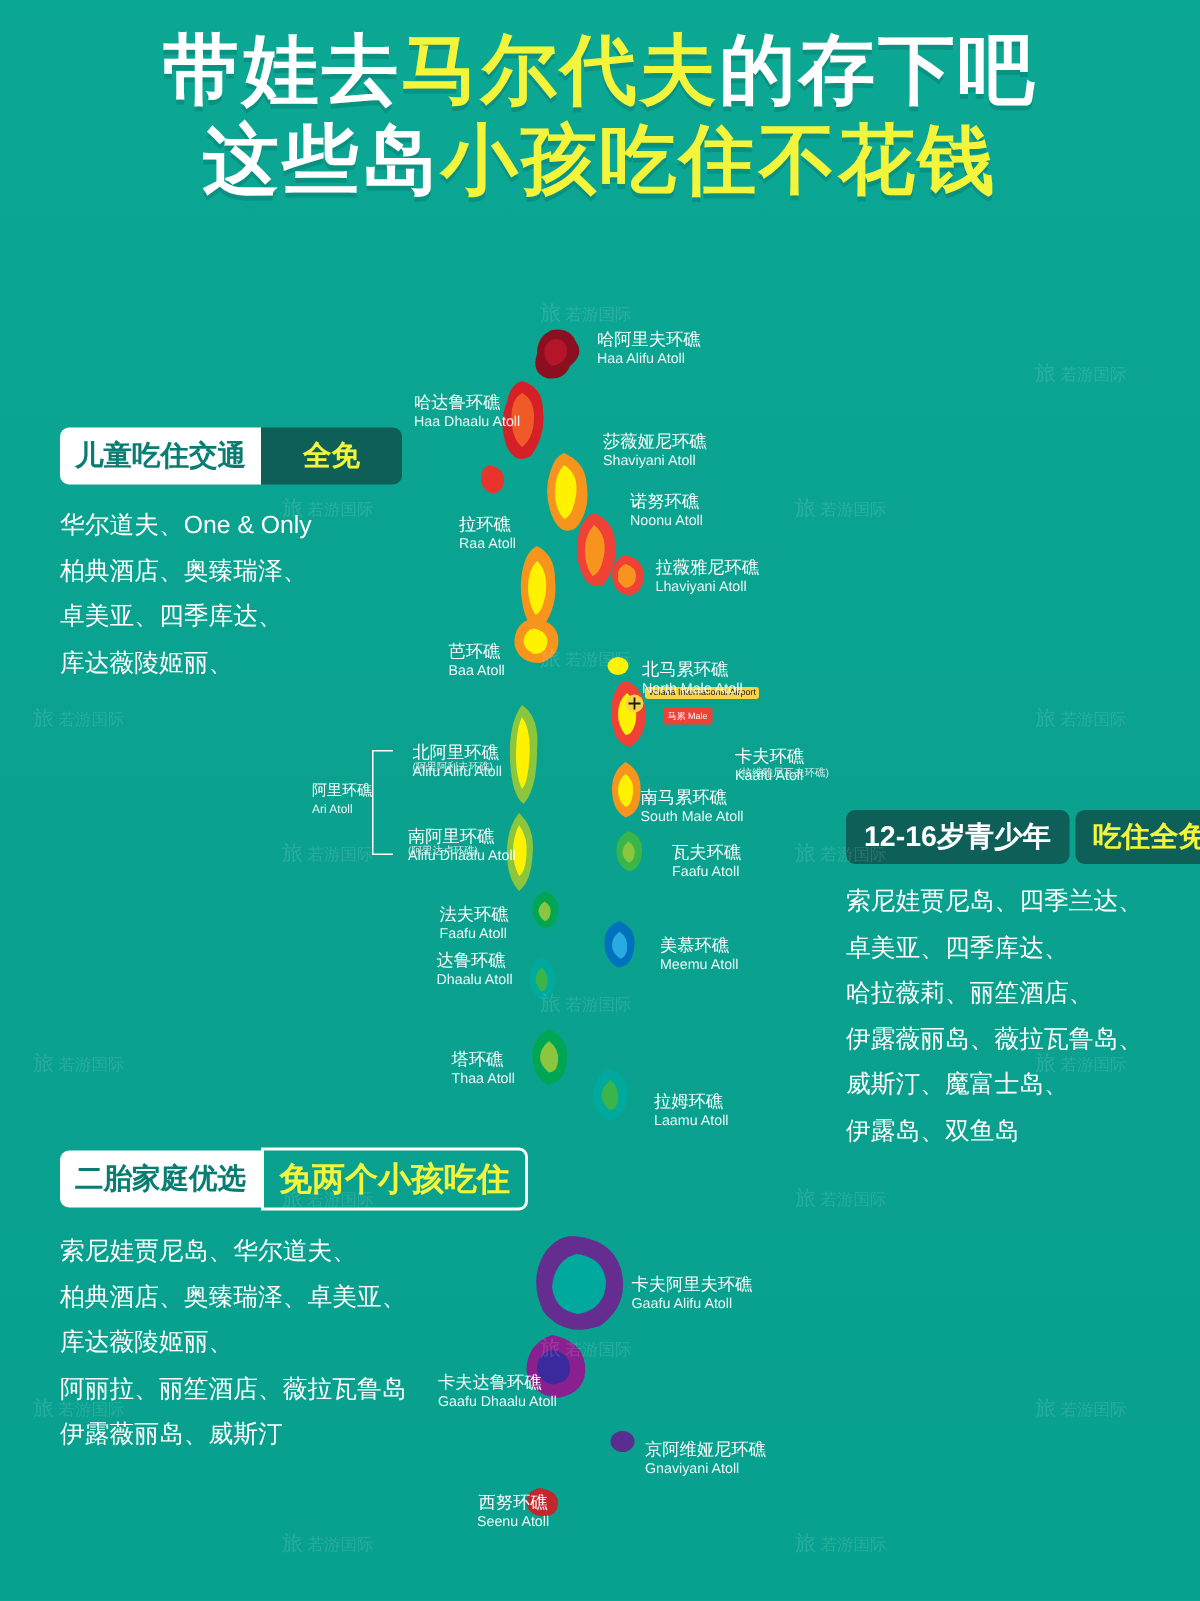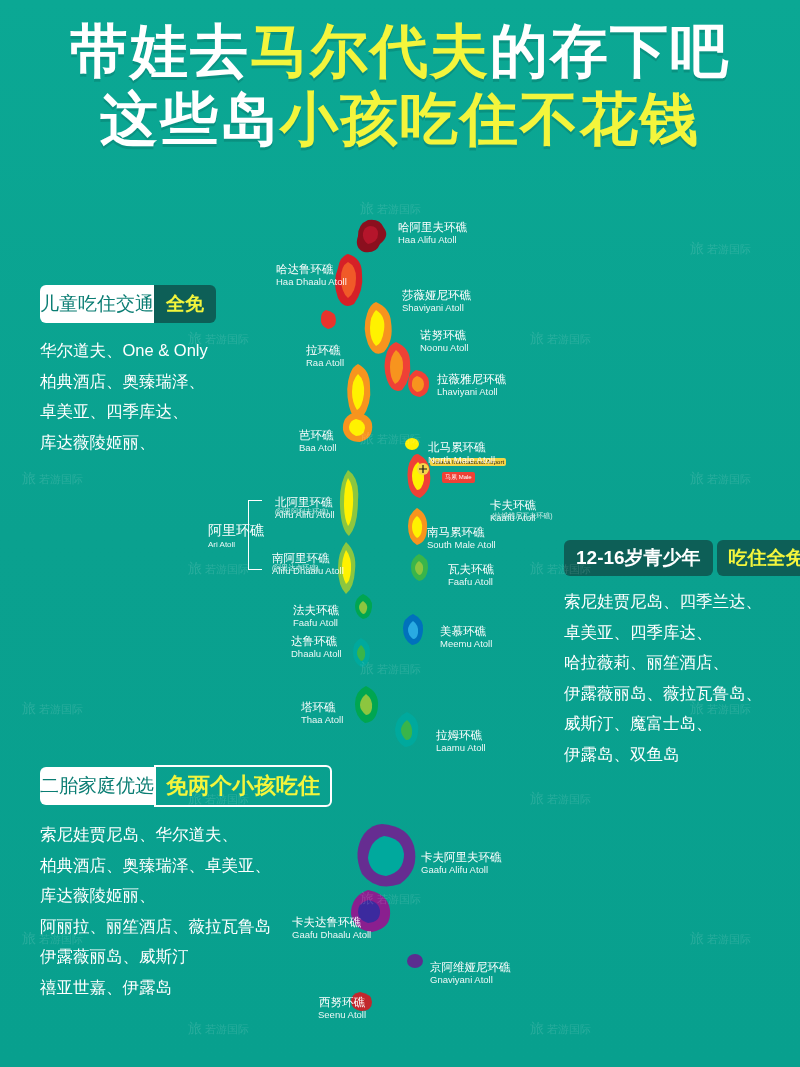--- a/index.html
+++ b/index.html
@@ -14,21 +14,21 @@
     position: absolute; inset: 0;
     background: linear-gradient(180deg, #0ba894 0%, #0aa18f 50%, #08a08e 100%);
   }
 
   
   .header {
     position: absolute; top: 18px; left: 0; width: 100%;
     text-align: center;
   }
   .title-line {
-    font-size: 58px;
+    font-size: 51px;
     font-weight: bold;
     letter-spacing: 2px;
     line-height: 1.18;
     white-space: nowrap;
     text-shadow: 0 3px 0 rgba(0,0,0,0.12);
     font-family: Liberation Serif, serif;
   }
   .t-white { color: #ffffff; }
   .t-yellow { color: #f3f53c; }
 
@@ -39,46 +39,46 @@
   }
   .atoll-label {
     position: absolute;
     color: #ffffff;
     font-size: 10.5px;
     line-height: 1.25;
     white-space: nowrap;
   }
   .atoll-label .cn { font-size: 11.5px; display: block; }
   .atoll-label .en { font-size: 9.5px; display: block; opacity: 0.92; }
-  .atoll-label.small .cn { font-size: 14px; }
+  .atoll-label.small .cn { font-size: 10px; }
   .atoll-label.small .en { font-size: 8px; }
 
   .shape { position: absolute; }
 
   
   .info-box { position: absolute; }
   .badge-row {
     display: flex; align-items: center; gap: 0;
     margin-bottom: 12px;
   }
   .badge-white {
     background: #ffffff;
     color: #0a7d73;
     font-size: 19px;
-    font-weight: normal;
-    padding: 6px 0;
+    font-weight: bold;
+    padding: 6px 10px;
     border-radius: 6px 0 0 6px;
     white-space: nowrap;
   }
   .badge-dark {
     background: #0d5f57;
     color: #f3f53c;
     font-size: 19px;
     font-weight: bold;
-    padding: 6px 12px;
+    padding: 6px 28px;
     border-radius: 0 6px 6px 0;
     white-space: nowrap;
   }
   .badge-outline {
     background: transparent;
     border: 2px solid #ffffff;
     color: #f3f53c;
     font-size: 22px;
     font-weight: bold;
     padding: 4px 10px;
@@ -416,21 +416,20 @@
     <div class="badge-row">
       <span class="badge-white">二胎家庭优选</span>
       <span class="badge-outline">免两个小孩吃住</span>
     </div>
     <div class="info-list">
       <div>索尼娃贾尼岛、华尔道夫、</div>
       <div>柏典酒店、奥臻瑞泽、卓美亚、</div>
       <div>库达薇陵姬丽、</div>
       <div>阿丽拉、丽笙酒店、薇拉瓦鲁岛</div>
       <div>伊露薇丽岛、威斯汀</div>
-      <div>禧亚世嘉、伊露岛</div>
     </div>
   </div>
 
   <div id="watermarks">
       <div class="wm" style="left: 22px; top: 470px;">
         <span class="mark">旅</span>
         <span>若游国际</span>
       </div>
       <div class="wm" style="left: 22px; top: 700px;">
         <span class="mark">旅</span>

